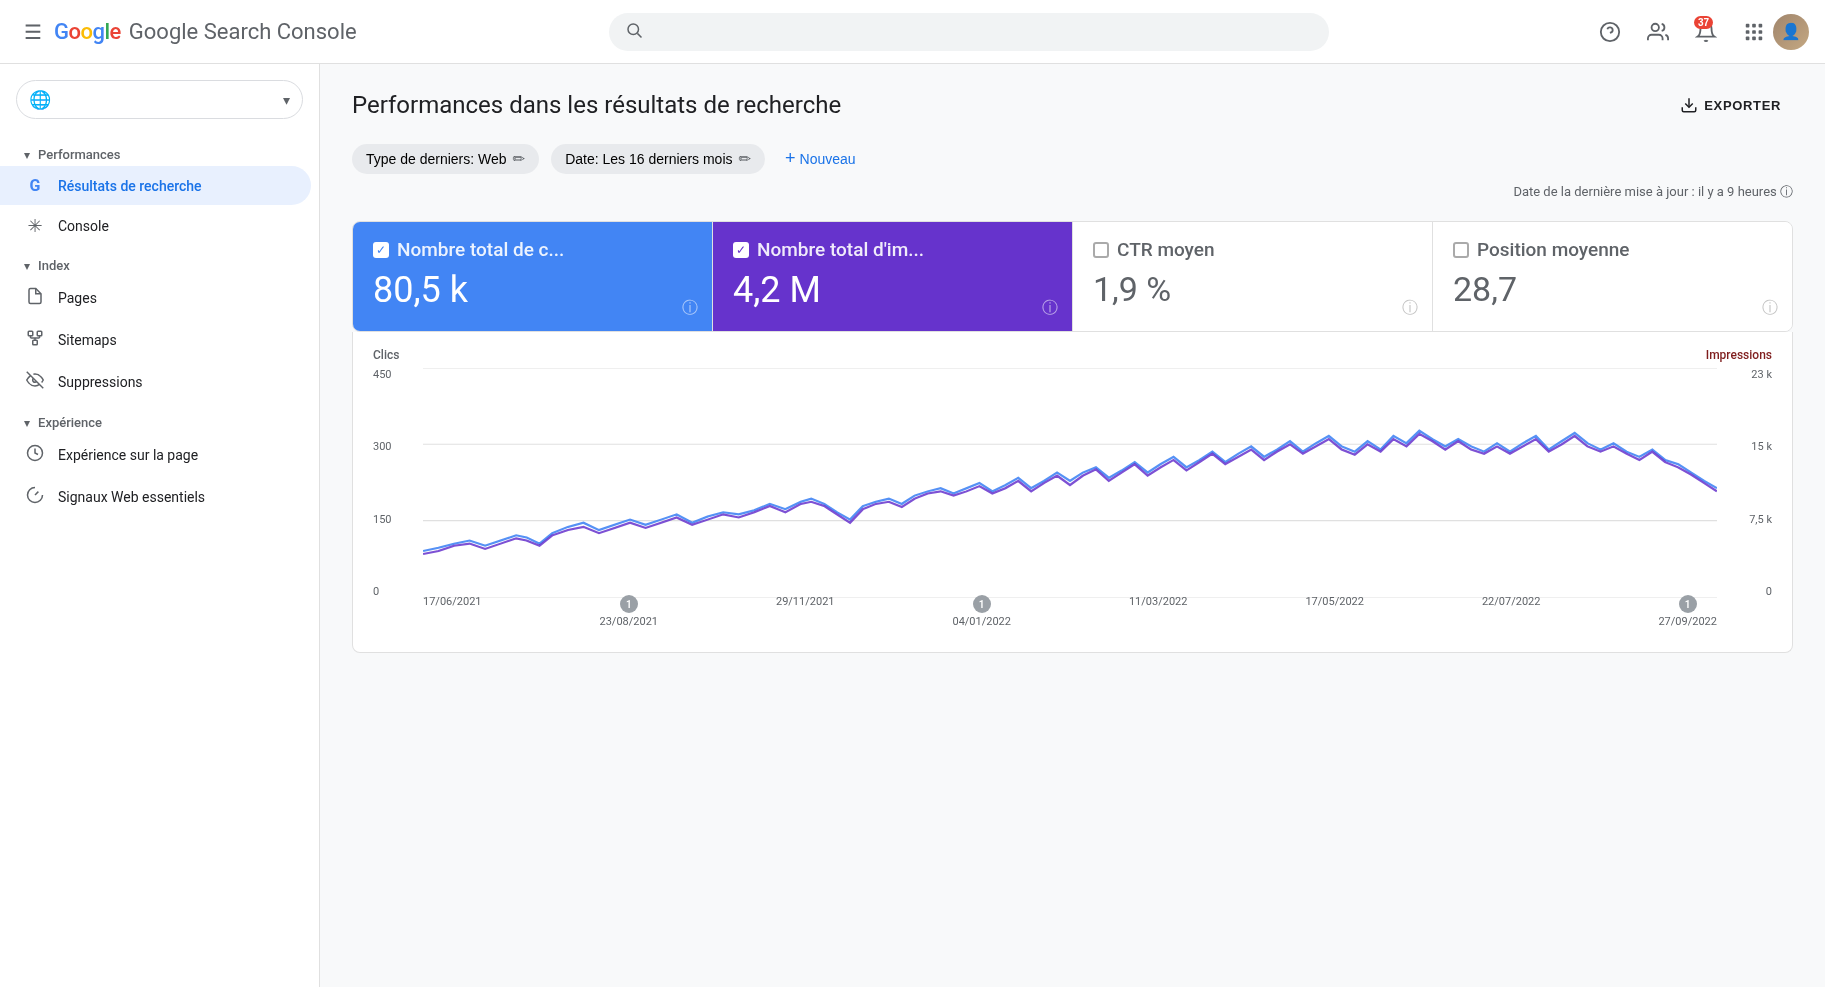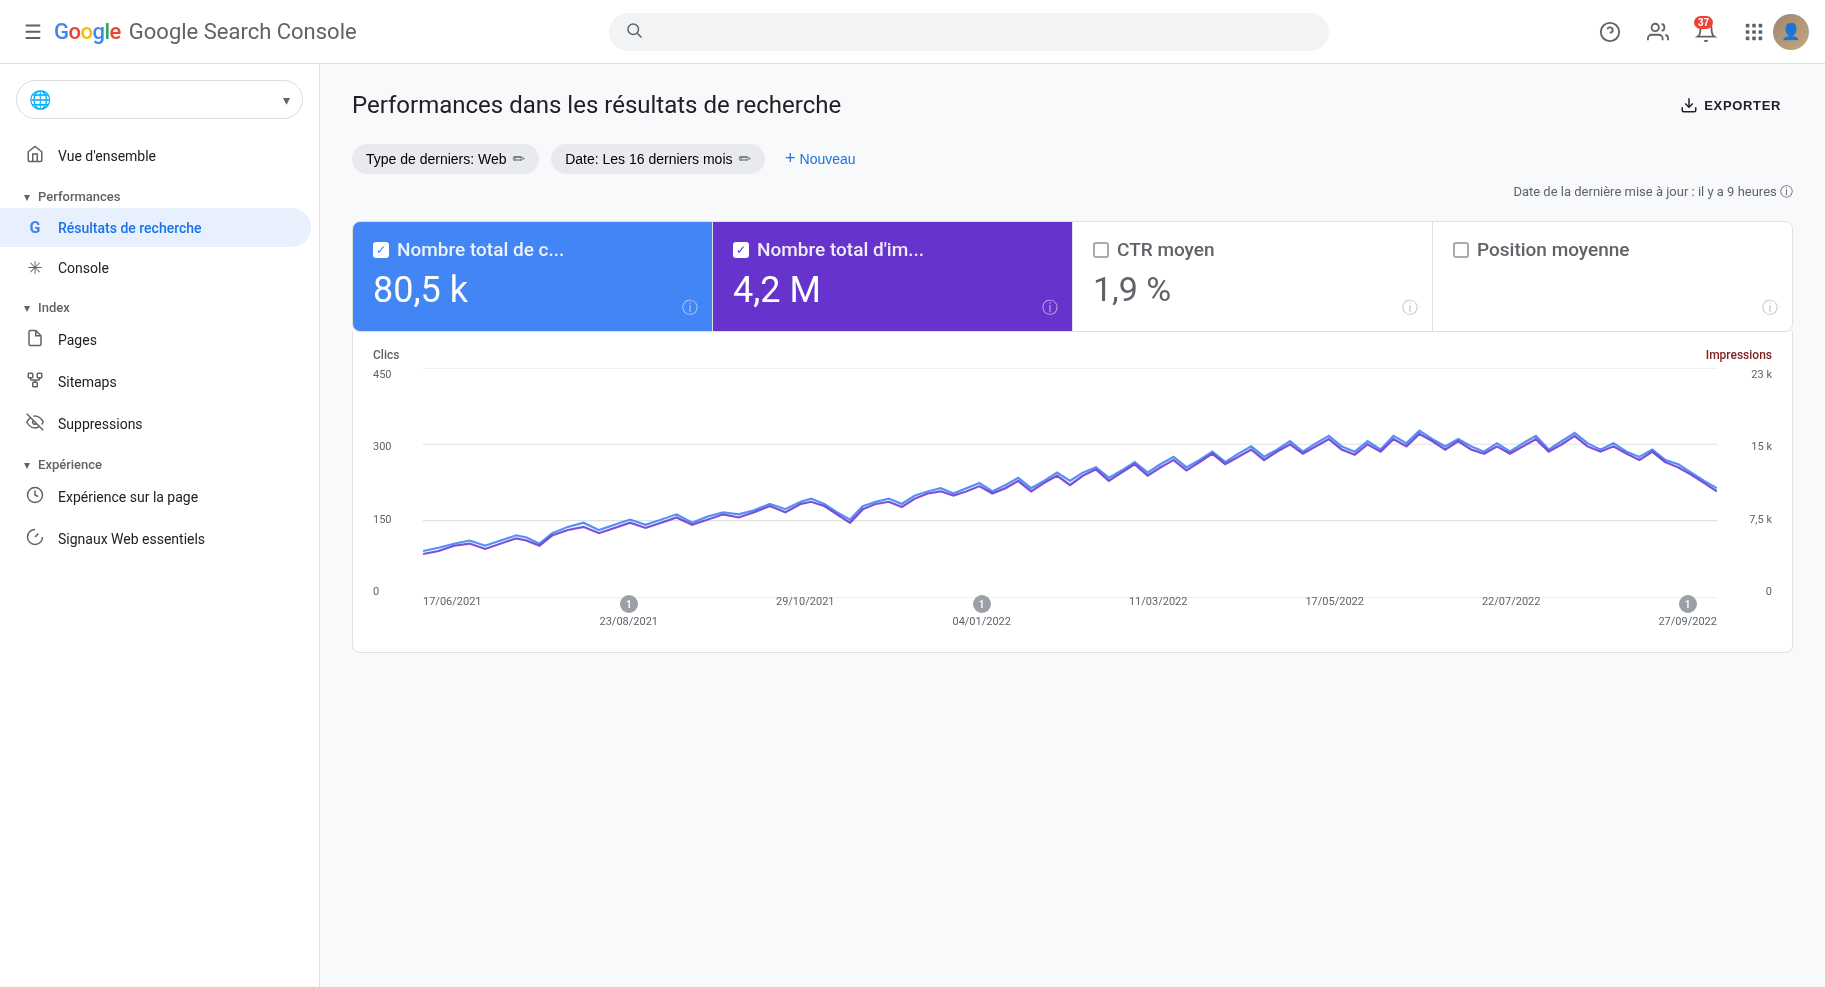--- a/index.html
+++ b/index.html
@@ -206,29 +206,20 @@
 
 <div class="layout">
 
   <nav class="sidebar">
     <div class="property-selector">
       <span class="property-icon">🌐</span>
       <span class="property-label"></span>
       <span class="property-arrow">▾</span>
     </div>
 
-    <div class="nav-item">
-      <span class="nav-item-icon">
-        <svg width="18" height="18" viewBox="0 0 24 24" fill="none" stroke="#5f6368" stroke-width="2">
-            <path d="M3 9l9-7 9 7v11a2 2 0 0 1-2 2H5a2 2 0 0 1-2-2z"></path>
-            <polyline points="9 22 9 12 15 12 15 22"></polyline>
-          </svg>
-      </span>
-      <span>Vue d'ensemble</span>
-    </div>
 
 
     <div class="nav-section-header">
       <span class="nav-section-arrow">▾</span>
       <span>Performances</span>
     </div>
 
     <div class="nav-item active">
       <span class="nav-item-icon" style="color:#4285F4; font-weight:700; font-size:16px;">G</span>
       <span>Résultats de recherche</span>
@@ -365,20 +356,21 @@
         </div>
         <div class="metric-value" style="color:#5f6368; font-size:34px;">1,9 %</div>
         <span class="metric-help">ⓘ</span>
       </div>
 
       <div class="metric-card">
         <div class="metric-card-header">
           <div class="metric-checkbox unchecked"></div>
           <span class="metric-label">Position moyenne</span>
         </div>
+        <div class="metric-value" style="color:#5f6368; font-size:34px;">28,7</div>
         <span class="metric-help">ⓘ</span>
       </div>
     </div>
 
     <div class="chart-container">
       <div class="chart-area">
 
         <div style="position:absolute; left:0; top:0; font-size:12px; color:#5f6368; font-weight:500;">Clics</div>
 
         <div style="position:absolute; right:0; top:0; font-size:12px; color:#7f1d1d; font-weight:500; text-align:right;">Impressions</div>
@@ -413,21 +405,21 @@
 
         <div class="xaxis-labels">
           <div class="xaxis-label">
             <span>17/06/2021</span>
           </div>
           <div class="xaxis-label">
             <div class="xaxis-circle">1</div>
             <span>23/08/2021</span>
           </div>
           <div class="xaxis-label">
-            <span>29/10/2021</span>
+            <span>29/11/2021</span>
           </div>
           <div class="xaxis-label">
             <div class="xaxis-circle">1</div>
             <span>04/01/2022</span>
           </div>
           <div class="xaxis-label">
             <span>11/03/2022</span>
           </div>
           <div class="xaxis-label">
             <span>17/05/2022</span>

